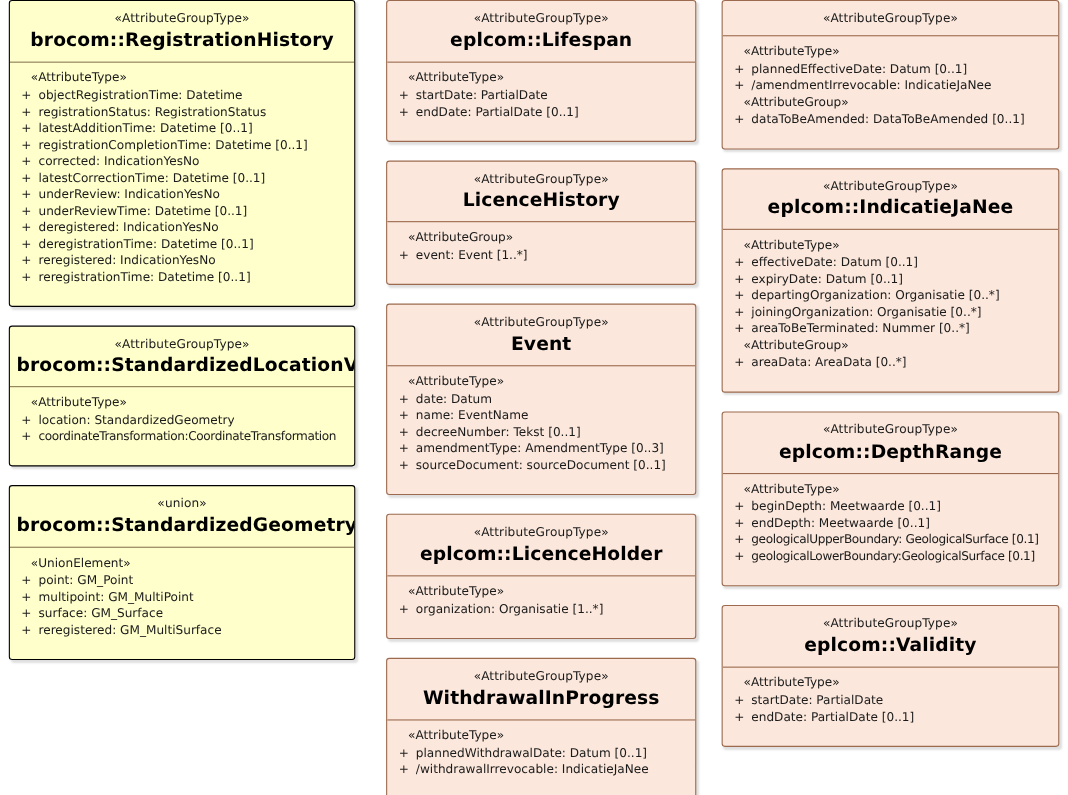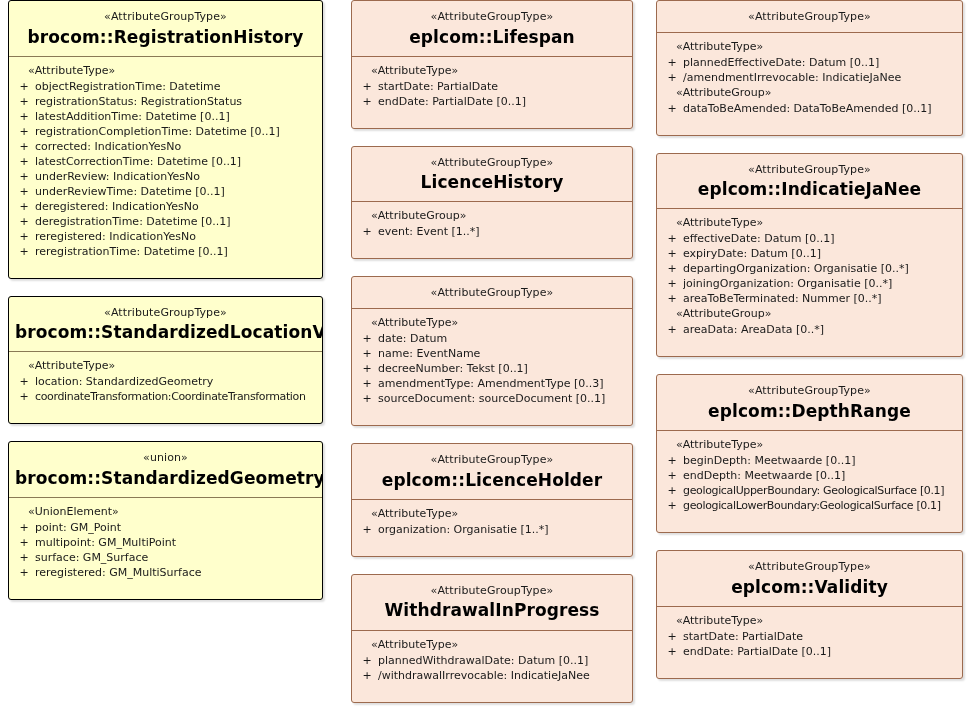--- a/index.html
+++ b/index.html
@@ -229,20 +229,21 @@
           <div class="group-label">«AttributeGroup»</div>
           <div class="attr-row">
             <span class="attr-vis">+</span>
             <span class="attr-text">event: Event [1..*]</span>
           </div>
         </div>
       </div>
       <div class="uml-class peach">
         <div class="uml-header">
           <span class="stereotype">«AttributeGroupType»</span>
+          <span class="classname">Event</span>
         </div>
         <div class="uml-body">
           <div class="group-label">«AttributeType»</div>
           <div class="attr-row">
             <span class="attr-vis">+</span>
             <span class="attr-text">date: Datum</span>
           </div>
           <div class="attr-row">
             <span class="attr-vis">+</span>
             <span class="attr-text">name: EventName</span>

